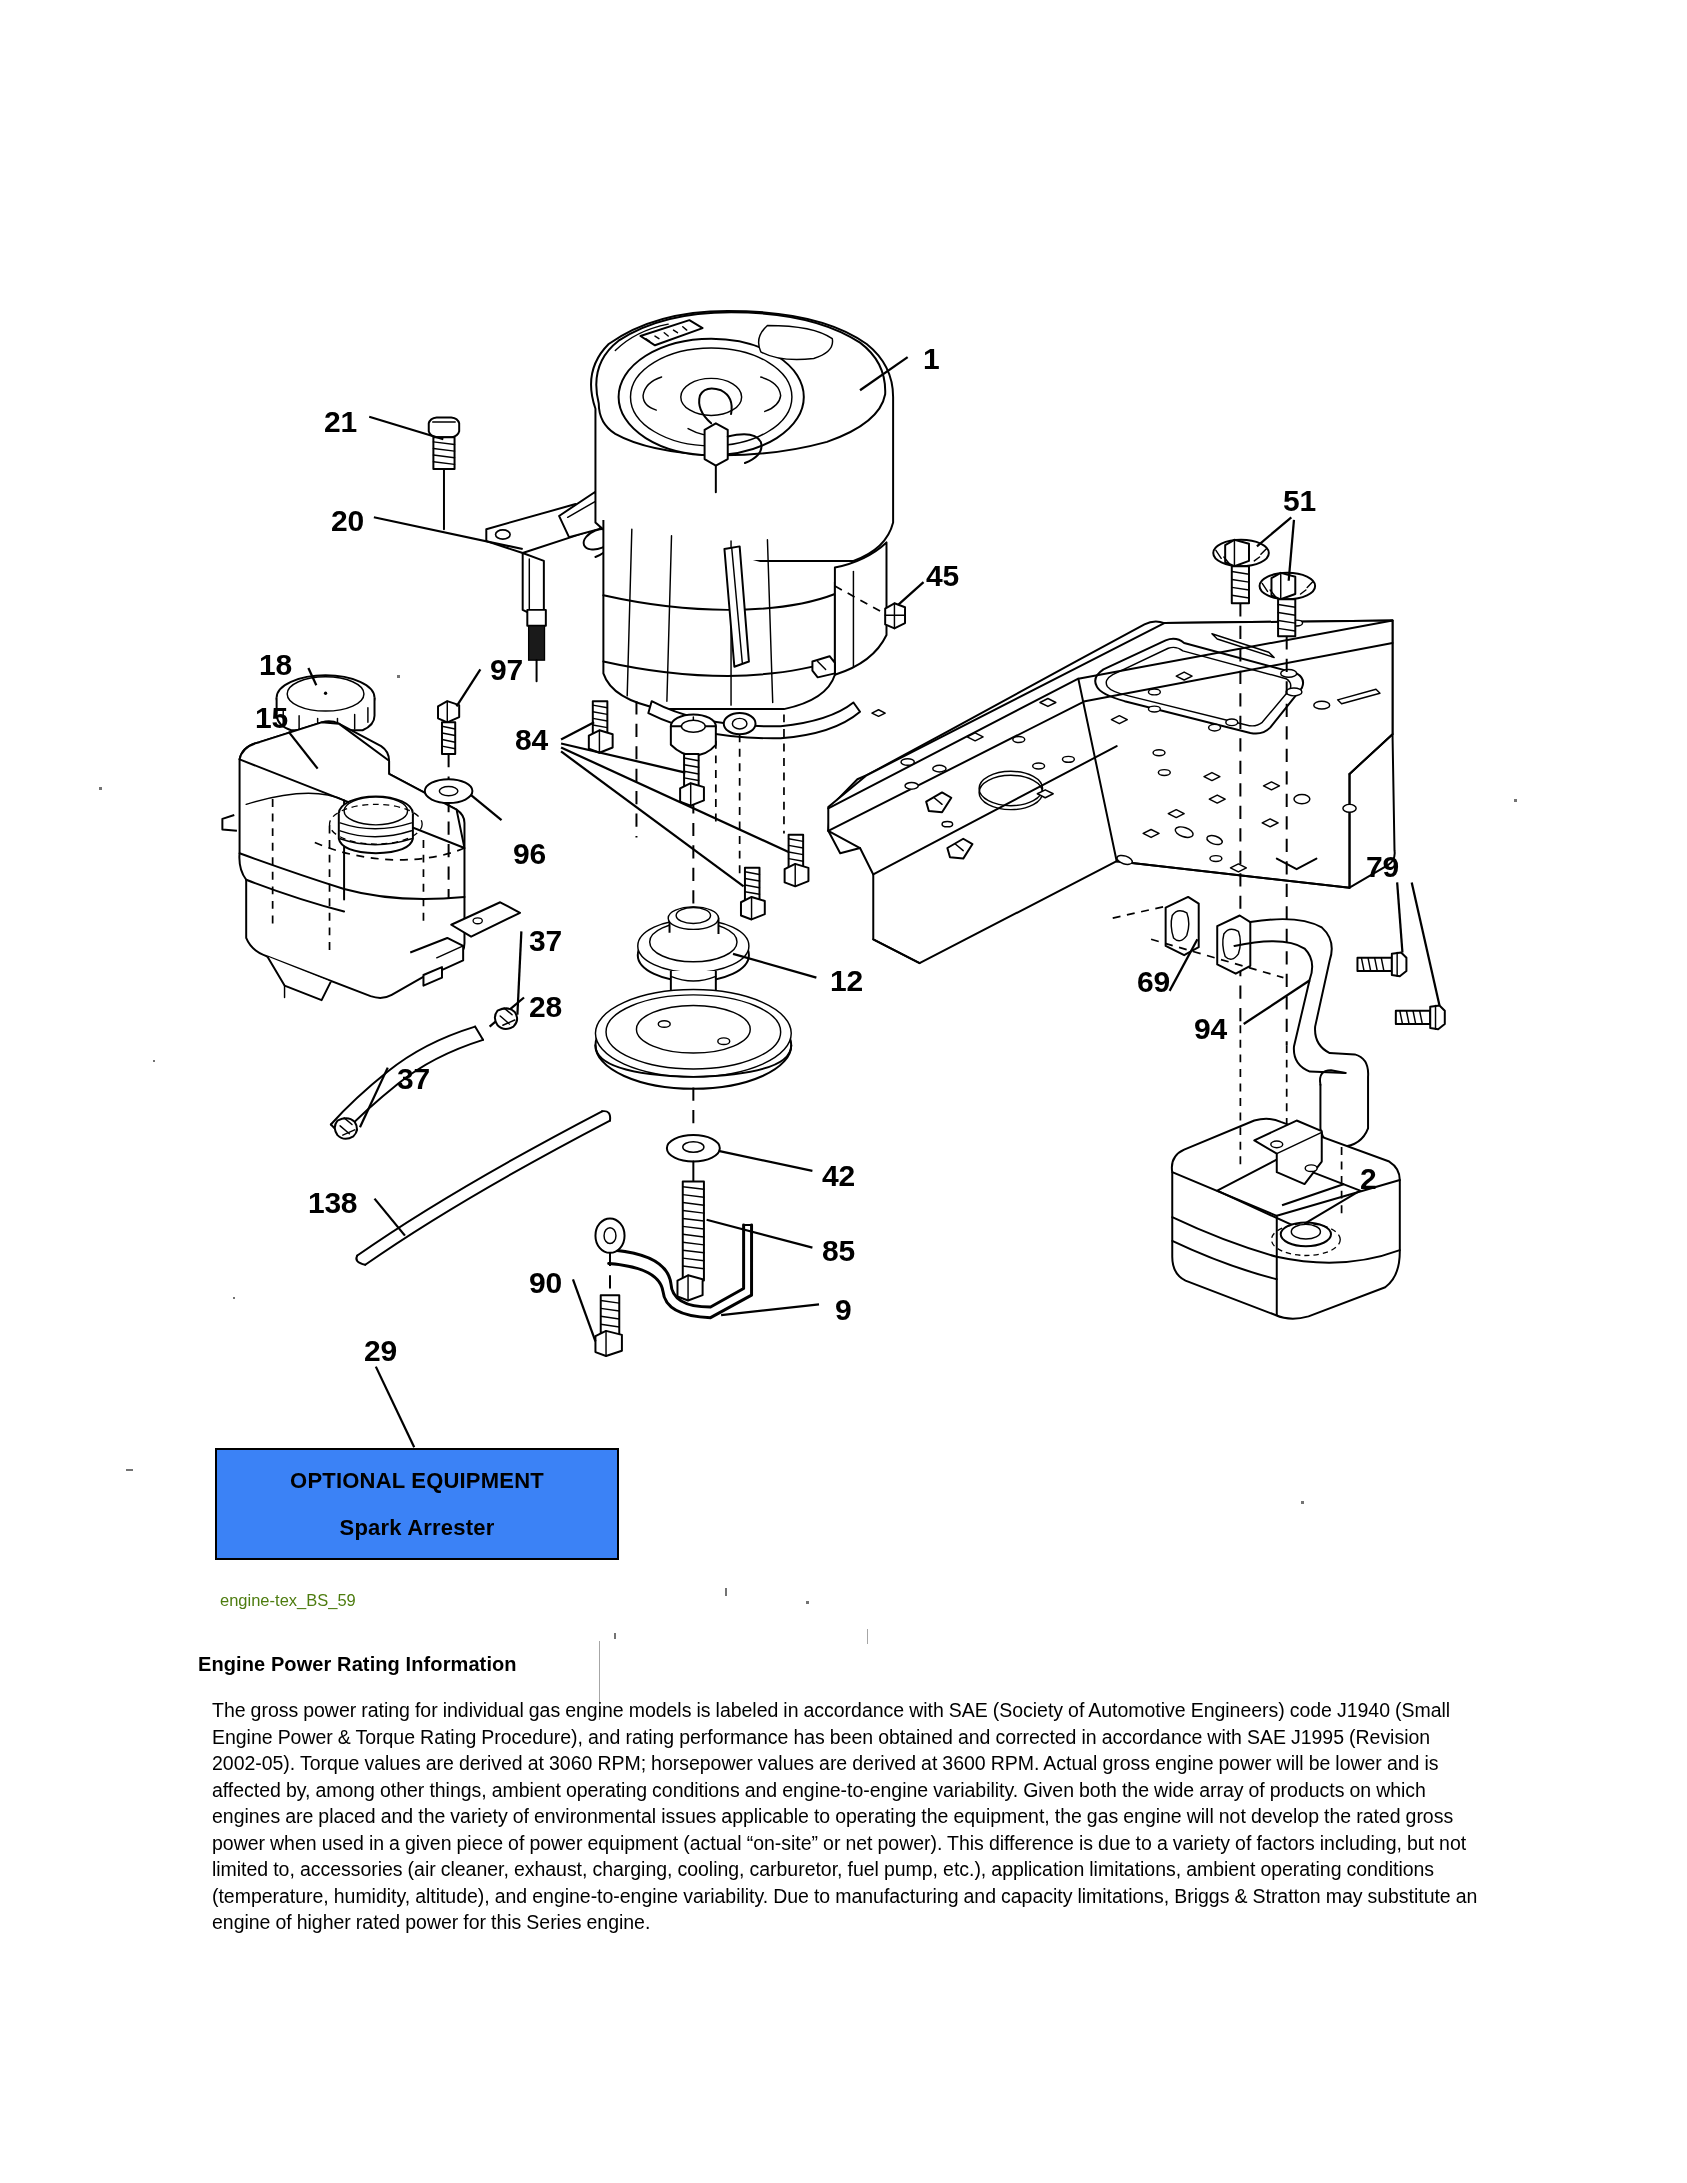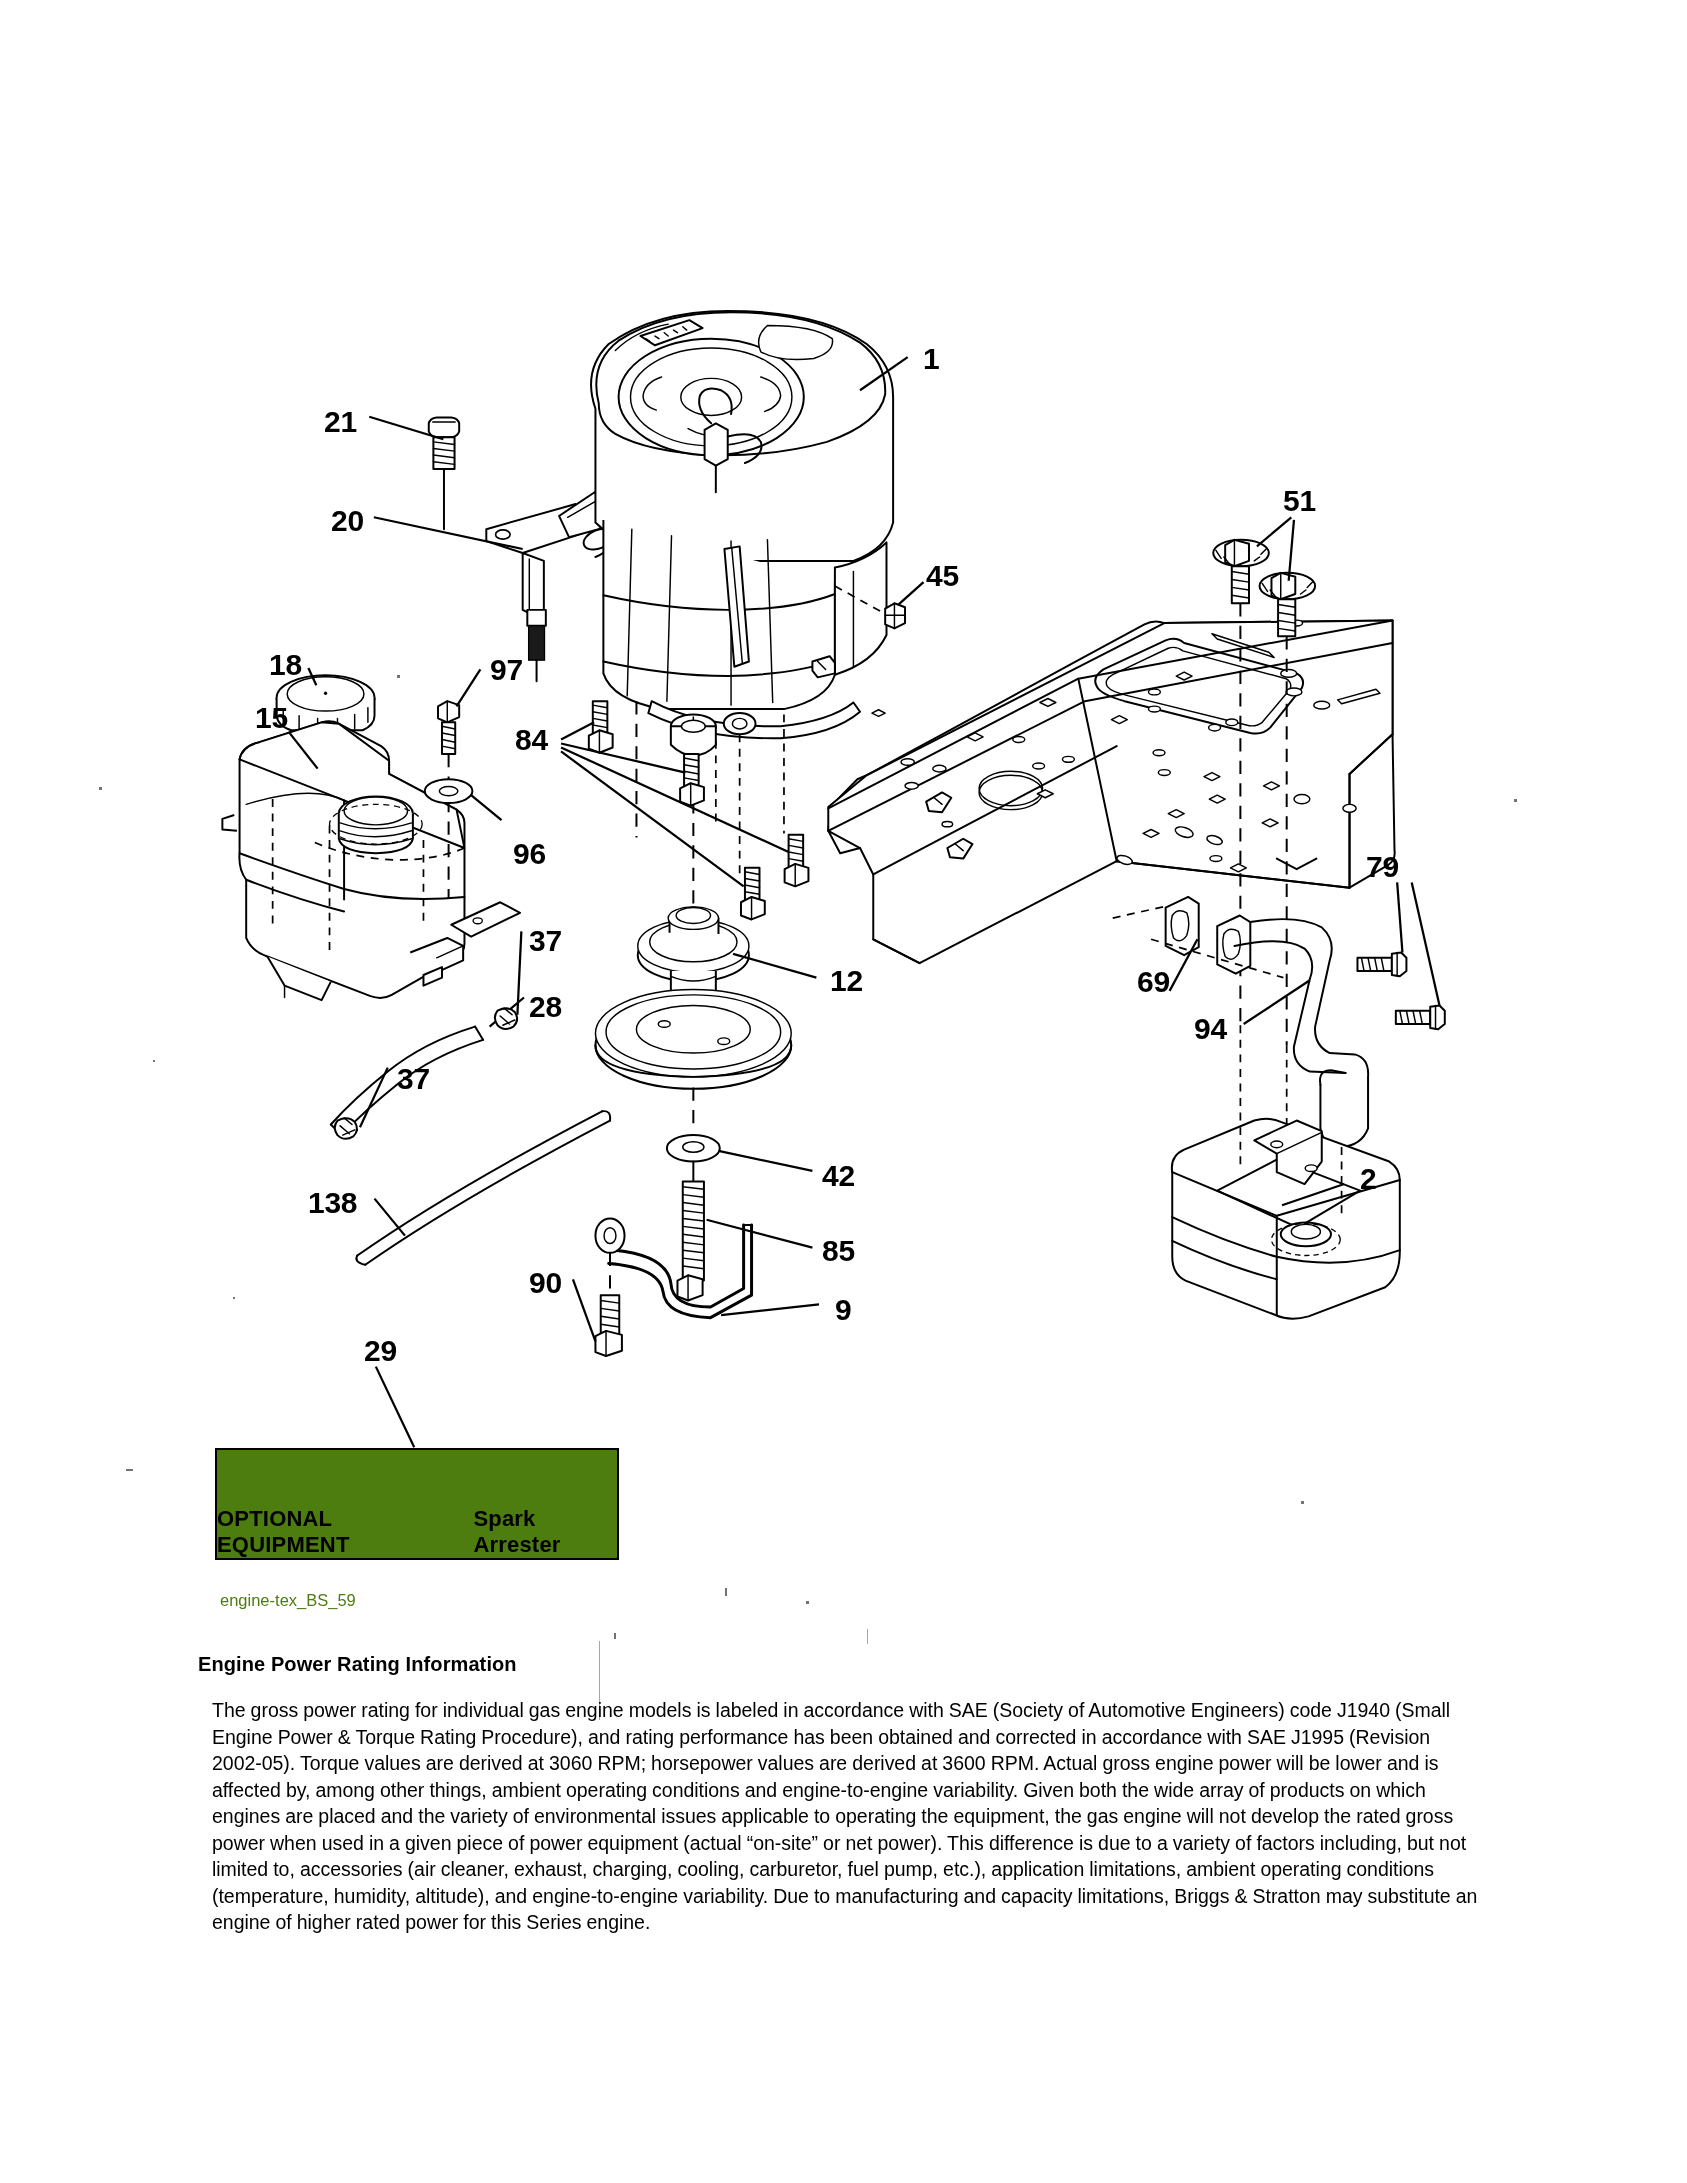--- a/index.html
+++ b/index.html
@@ -44,25 +44,25 @@
   }
 
   
   #optional-equipment-box {
     position: absolute;
     left: 215px;
     top: 1448px;
     width: 404px;
     height: 112px;
     border: 2px solid #000;
-    background: #4d7c0f;
+    background: #3b82f6;
     box-sizing: border-box;
     display: flex;
-    flex-direction: row;
-    align-items: flex-end;
+    flex-direction: column;
+    align-items: center;
     justify-content: center;
     gap: 21px;
   }
   #optional-equipment-box .oe-title {
     font-size: 22px;
     font-weight: bold;
     letter-spacing: 0.2px;
   }
   #optional-equipment-box .oe-sub {
     font-size: 22px;
@@ -581,21 +581,21 @@
 
     <path class="lead" d="M568 2066 L626 2188"></path>
 
   </svg>
 
   <div class="callout" style="left:923px; top:344px;">1</div>
   <div class="callout" style="left:324px;  top:407px;">21</div>
   <div class="callout" style="left:331px;  top:506px;">20</div>
   <div class="callout" style="left:1283px; top:486px;">51</div>
   <div class="callout" style="left:926px; top:561px;">45</div>
-  <div class="callout" style="left:269px;  top:650px;">18</div>
+  <div class="callout" style="left:259px;  top:650px;">18</div>
   <div class="callout" style="left:490px;  top:655px;">97</div>
   <div class="callout" style="left:255px;  top:703px;">15</div>
   <div class="callout" style="left:515px;  top:725px;">84</div>
   <div class="callout" style="left:513px;  top:812px;margin-top:27px;">96</div>
   <div class="callout" style="left:1366px; top:852px;">79</div>
   <div class="callout" style="left:529px;  top:926px;">37</div>
   <div class="callout" style="left:830px; top:966px;">12</div>
   <div class="callout" style="left:1137px; top:967px;">69</div>
   <div class="callout" style="left:529px;  top:992px;">28</div>
   <div class="callout" style="left:1194px; top:1014px;">94</div>

